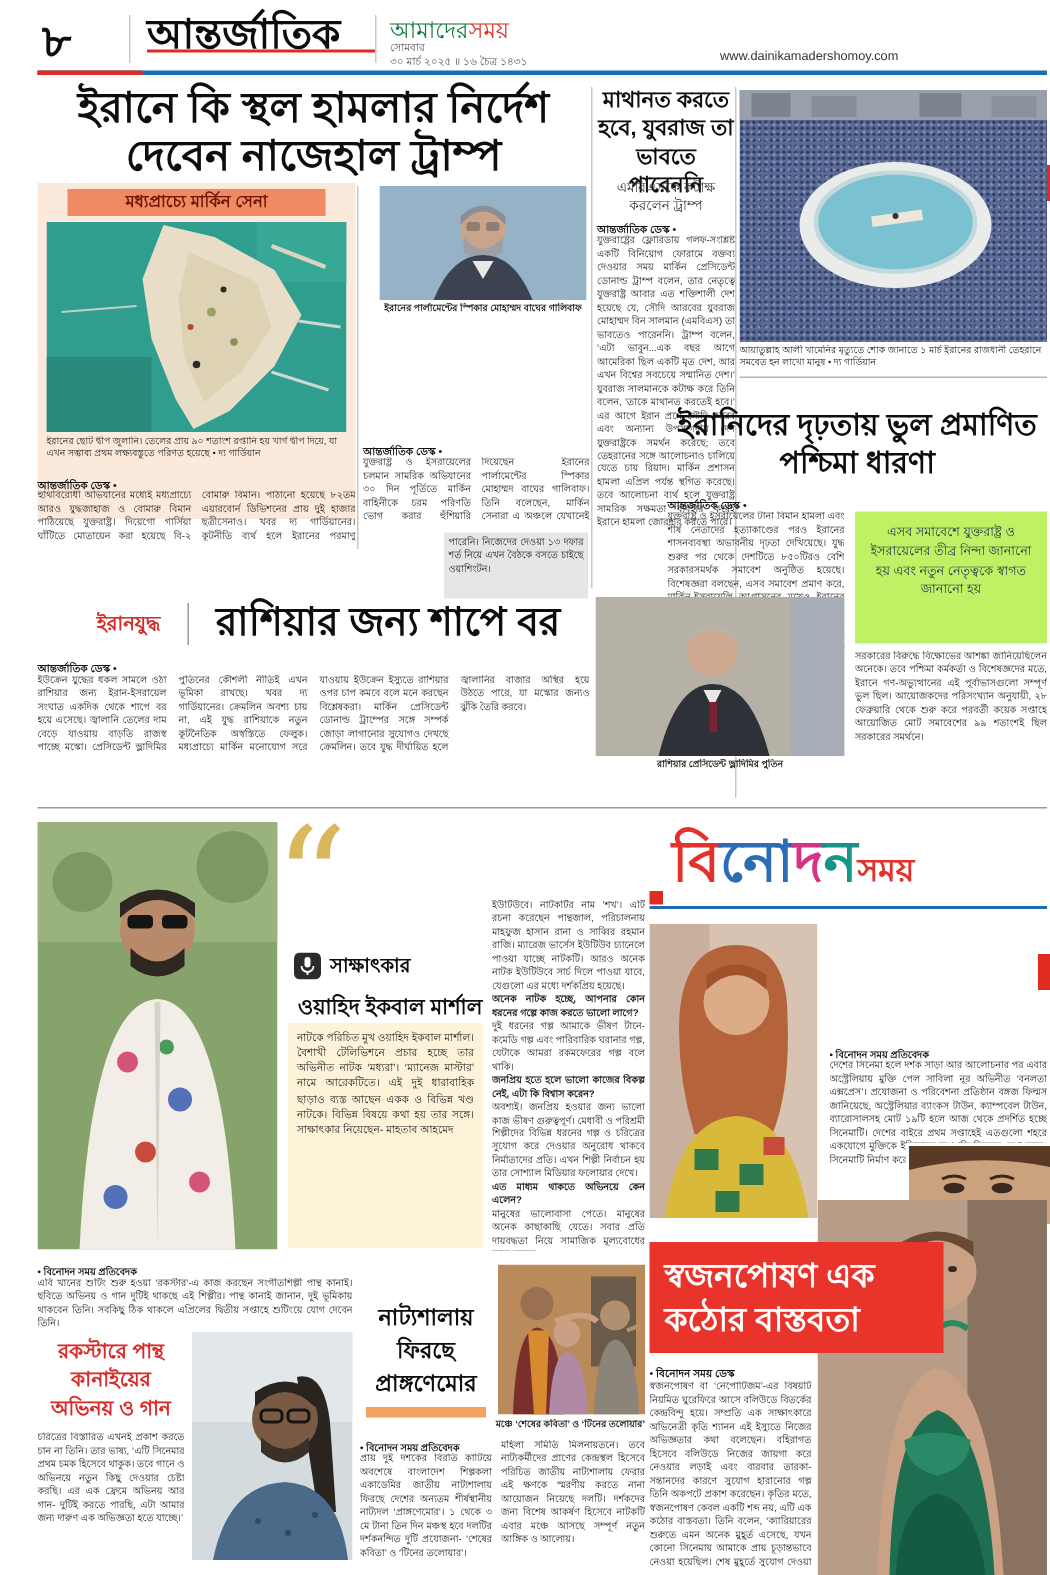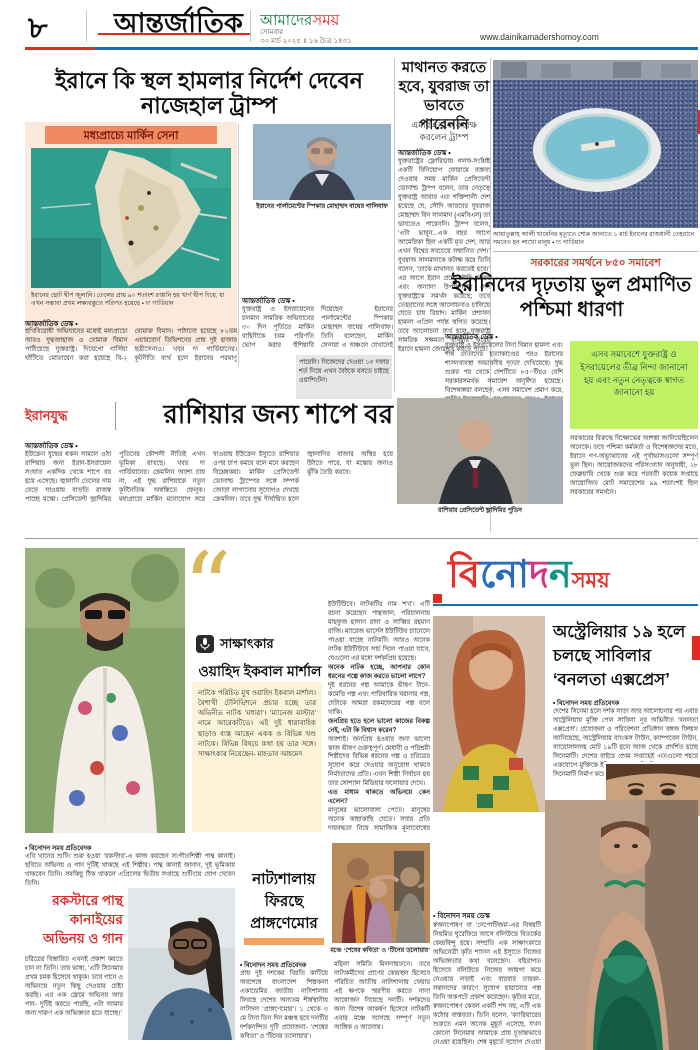--- a/index.html
+++ b/index.html
@@ -16,34 +16,34 @@
   .qa-q{font-weight:bold;}
   .red{color:#d92b27;}
 </style>
 </head>
 <body>
 
 <div id="page">
 
   <div class="abs hl" style="left:28px;top:4px;width:50px;height:40px;font-size:30px;">৮</div>
   <div class="abs vrule" style="left:86px;top:10px;height:32px;"></div>
-  <div class="abs hl" style="left:114px;top:2px;width:150px;height:38px;font-size:27px;">আন্তর্জাতিক</div>
+  <div class="abs hl" style="left:98px;top:2px;width:150px;height:38px;font-size:27px;">আন্তর্জাতিক</div>
   <div class="abs" style="left:98px;top:33px;width:152px;height:2px;background:#e02b20;"></div>
   <div class="abs vrule" style="left:250px;top:10px;height:32px;"></div>
   <div class="abs" style="left:260px;top:8px;width:160px;height:18px;font-size:15px;font-weight:normal;">
     <span style="color:#0a7a3c;">আমাদের</span><span style="color:#e02b20;">সময়</span>
   </div>
   <div class="abs" style="left:260px;top:26px;font-size:7px;color:#555;">সোমবার</div>
   <div class="abs" style="left:260px;top:35px;font-size:7px;color:#555;">৩০ মার্চ ২০২৫ ॥ ১৬ চৈত্র ১৪৩১</div>
   <div class="abs" style="left:480px;top:32px;width:215px;font-size:8.5px;color:#333;text-align:left;">www.dainikamadershomoy.com</div>
   <div class="abs" style="left:25px;top:47px;width:673px;height:3px;background:#1a6db0;"></div>
   <div class="abs" style="left:25px;top:47px;width:70px;height:3px;background:#e02b20;"></div>
   <div class="abs" style="left:692px;top:110px;width:8px;height:24px;background:#e02b20;"></div>
 
-  <div class="abs hl center" style="left:25px;top:68px;width:368px;height:64px;font-size:22px;line-height:1.15;">ইরানে কি স্থল হামলার নির্দেশ দেবেন নাজেহাল ট্রাম্প</div>
+  <div class="abs hl center" style="left:25px;top:56px;width:368px;height:64px;font-size:28px;line-height:1.15;">ইরানে কি স্থল হামলার নির্দেশ দেবেন নাজেহাল ট্রাম্প</div>
 
   <div class="abs" style="left:25px;top:122px;width:212px;height:224px;background:#fbe9dc;"></div>
   <div class="abs center" style="left:45px;top:126px;width:172px;height:18px;background:#ef8a63;color:#6e1606;font-size:11px;font-weight:bold;line-height:18px;">মধ্যপ্রাচ্যে মার্কিন সেনা</div>
   <svg class="abs photo" style="left:31px;top:148px;" width="200" height="140" viewBox="0 0 200 140">
     <rect width="200" height="140" fill="#2f9e8f"></rect>
     <rect x="0" y="90" width="70" height="50" fill="#28897c"></rect>
     <rect x="140" y="0" width="60" height="40" fill="#37a796"></rect>
     <path d="M78,2 L112,10 L152,32 L170,62 L152,96 L122,126 L98,138 L86,118 L70,78 L64,38 Z" fill="#e8dec7"></path>
     <path d="M95,20 L140,40 L150,70 L130,100 L105,120 L92,90 L88,50 Z" fill="#ded2b4"></path>
     <line x1="150" y1="16" x2="186" y2="30" stroke="#d9d3c1" stroke-width="3"></line>
@@ -103,28 +103,27 @@
       <rect x="120" y="2" width="28" height="16" fill="#7d848f"></rect>
       <rect x="168" y="4" width="30" height="14" fill="#8a919c"></rect>
     <ellipse cx="104" cy="90" rx="64" ry="42" fill="#e9eceb"></ellipse>
     <ellipse cx="104" cy="88" rx="53" ry="33" fill="#7ac2d2"></ellipse>
     <ellipse cx="104" cy="88" rx="53" ry="33" fill="none" stroke="#c3d8da" stroke-width="3"></ellipse>
     <rect x="88" y="82" width="34" height="7" fill="#ece7da" transform="rotate(-8 105 85)"></rect>
     <circle cx="104" cy="84" r="2" fill="#333"></circle>
   </svg>
   <div class="abs cap" style="left:493px;top:230px;width:205px;height:19px;">আয়াতুল্লাহ আলী খামেনির মৃত্যুতে শোক জানাতে ১ মার্চ ইরানের রাজধানী তেহরানে সমবেত হন লাখো মানুষ • দ্য গার্ডিয়ান</div>
   <div class="abs hrule" style="left:493px;top:251px;width:205px;"></div>
-  <div class="abs center red" style="left:493px;top:255px;width:205px;font-size:10.5px;font-weight:bold;">সরকারের সমর্থনে ৮৫০ সমাবেশ</div>
   <div class="abs hl center" style="left:445px;top:272px;width:253px;height:54px;font-size:20px;line-height:1.25;">ইরানিদের দৃঢ়তায় ভুল প্রমাণিত পশ্চিমা ধারণা</div>
   <div class="abs byline" style="left:445px;top:331px;width:100px;">আন্তর্জাতিক ডেস্ক •</div>
   <div class="abs center" style="left:570px;top:341px;width:114px;height:74px;background:#bef264;color:#17344d;font-size:8.5px;line-height:1.5;padding:7px;">এসব সমাবেশে যুক্তরাষ্ট্র ও ইসরায়েলের তীব্র নিন্দা জানানো হয় এবং নতুন নেতৃত্বকে স্বাগত জানানো হয়</div>
   <div class="abs t" style="left:445px;top:341px;width:118px;height:190px;">যুক্তরাষ্ট্র ও ইসরায়েলের টানা বিমান হামলা এবং শীর্ষ নেতাদের হত্যাকাণ্ডের পরও ইরানের শাসনব্যবস্থা অভাবনীয় দৃঢ়তা দেখিয়েছে। যুদ্ধ শুরুর পর থেকে দেশটিতে ৮৫০টিরও বেশি সরকারসমর্থক সমাবেশ অনুষ্ঠিত হয়েছে। বিশেষজ্ঞরা বলছেন, এসব সমাবেশ প্রমাণ করে, মার্কিন-ইসরায়েলি আগ্রাসনের মুখেও ইরানের ইসলামি প্রজাতন্ত্রের ভিত্তি এখনো যথেষ্ট মজবুত। খবর দ্য গার্ডিয়ানের। যুদ্ধের শুরুতে আকস্মিক ইসরায়েলি হামলায় ইরানের সর্বোচ্চ নেতা আয়াতুল্লাহ আলী খামেনি ও অনেক শীর্ষ কর্মকর্তা নিহত হন।</div>
   <div class="abs t" style="left:570px;top:434px;width:128px;height:98px;">সরকারের বিরুদ্ধে বিক্ষোভের আশঙ্কা জানিয়েছিলেন অনেকে। তবে পশ্চিমা কর্মকর্তা ও বিশেষজ্ঞদের মতে, ইরানে গণ-অভ্যুত্থানের এই পূর্বাভাসগুলো সম্পূর্ণ ভুল ছিল। আয়োজকদের পরিসংখ্যান অনুযায়ী, ২৮ ফেব্রুয়ারি থেকে শুরু করে পরবর্তী কয়েক সপ্তাহে আয়োজিত মোট সমাবেশের ৯৯ শতাংশই ছিল সরকারের সমর্থনে।</div>
 
-  <div class="abs" style="left:25px;top:396px;width:368px;height:40px;display:flex;align-items:center;justify-content:space-between;gap:8px;">
+  <div class="abs" style="left:35px;top:396px;width:368px;height:40px;display:flex;align-items:center;justify-content:center;gap:18px;">
     <span class="red" style="font-size:13px;font-weight:bold;">ইরানযুদ্ধ</span>
     <span style="width:1px;height:28px;background:#999;"></span>
     <span class="hl" style="font-size:26px;">রাশিয়ার জন্য শাপে বর</span>
   </div>
   <div class="abs byline" style="left:25px;top:440px;width:90px;">আন্তর্জাতিক ডেস্ক •</div>
   <div class="abs t" style="left:25px;top:450px;width:368px;height:82px;column-count:4;column-gap:8px;">ইউক্রেন যুদ্ধের ধকল সামলে ওঠা রাশিয়ার জন্য ইরান-ইসরায়েল সংঘাত একদিক থেকে শাপে বর হয়ে এসেছে। জ্বালানি তেলের দাম বেড়ে যাওয়ায় বাড়তি রাজস্ব পাচ্ছে মস্কো। প্রেসিডেন্ট ভ্লাদিমির পুতিনের কৌশলী নীতিই এখন ভূমিকা রাখছে। খবর দ্য গার্ডিয়ানের। ক্রেমলিন অবশ্য চায় না, এই যুদ্ধ রাশিয়াকে নতুন কূটনৈতিক অস্বস্তিতে ফেলুক। মধ্যপ্রাচ্যে মার্কিন মনোযোগ সরে যাওয়ায় ইউক্রেন ইস্যুতে রাশিয়ার ওপর চাপ কমবে বলে মনে করছেন বিশ্লেষকরা। মার্কিন প্রেসিডেন্ট ডোনাল্ড ট্রাম্পের সঙ্গে সম্পর্ক জোড়া লাগানোর সুযোগও দেখছে ক্রেমলিন। তবে যুদ্ধ দীর্ঘায়িত হলে জ্বালানির বাজার অস্থির হয়ে উঠতে পারে, যা মস্কোর জন্যও ঝুঁকি তৈরি করবে।</div>
   <svg class="abs photo" style="left:397px;top:398px;" width="166" height="106" viewBox="0 0 166 106">
     <rect width="166" height="106" fill="#b5b1a6"></rect>
     <rect x="130" y="0" width="36" height="106" fill="#a8aeb8"></rect>
     <circle cx="78" cy="36" r="17" fill="#cfa98f"></circle>
@@ -192,21 +191,20 @@
     <rect width="40" height="196" fill="#c9b09e"></rect>
     <path d="M20,60 Q24,14 58,14 Q92,14 92,62 Q94,110 82,140 L30,140 Q18,100 20,60 Z" fill="#b5633a"></path>
     <circle cx="58" cy="52" r="22" fill="#dcab88"></circle>
     <path d="M38,44 Q58,24 78,44 L78,34 Q58,20 38,34 Z" fill="#a0522d"></path>
     <path d="M10,196 Q20,130 58,128 Q96,130 106,196 Z" fill="#d8b93a"></path>
     <rect x="30" y="150" width="16" height="14" fill="#2e7a4a"></rect>
       <rect x="60" y="160" width="16" height="14" fill="#2e7a4a"></rect>
       <rect x="44" y="178" width="16" height="14" fill="#2e7a4a"></rect>
       <rect x="76" y="142" width="14" height="12" fill="#c84a3a"></rect>
   </svg>
-  <div class="abs hl" style="left:553px;top:620px;width:145px;height:74px;font-size:16.5px;line-height:1.45;">অস্ট্রেলিয়ার ১৯ হলে চলছে সাবিলার ‘বনলতা এক্সপ্রেস’</div>
   <div class="abs byline" style="left:553px;top:698px;width:145px;font-size:6.5px;">• বিনোদন সময় প্রতিবেদক</div>
   <div class="abs t" style="left:553px;top:707px;width:145px;height:108px;">দেশের সিনেমা হলে দর্শক সাড়া আর আলোচনার পর এবার অস্ট্রেলিয়ায় মুক্তি পেল সাবিলা নূর অভিনীত ‘বনলতা এক্সপ্রেস’। প্রযোজনা ও পরিবেশনা প্রতিষ্ঠান বঙ্গজ ফিল্মস জানিয়েছে, অস্ট্রেলিয়ার ব্যাংকস টাউন, ক্যাম্পবেল টাউন, ব্যারোসালসহ মোট ১৯টি হলে আজ থেকে প্রদর্শিত হচ্ছে সিনেমাটি। দেশের বাইরে প্রথম সপ্তাহেই এতগুলো শহরে একযোগে মুক্তিকে ইতিবাচক অগ্রগতি হিসেবে দেখা হচ্ছে। সিনেমাটি নির্মাণ করেছেন রমিজ রাজু।</div>
   <svg class="abs photo" style="left:604px;top:762px;border:2px solid #fff;" width="94" height="52" viewBox="0 0 94 52">
     <rect width="94" height="52" fill="#caa27e"></rect>
     <path d="M0,0 L94,0 L94,14 Q47,4 0,16 Z" fill="#5a3a26"></path>
     <ellipse cx="30" cy="28" rx="7" ry="3.5" fill="#3a2a1e"></ellipse>
       <ellipse cx="62" cy="28" rx="7" ry="3.5" fill="#3a2a1e"></ellipse>
     <path d="M22,22 Q30,18 38,22" stroke="#3a2a1e" stroke-width="2" fill="none"></path>
       <path d="M54,22 Q62,18 70,22" stroke="#3a2a1e" stroke-width="2" fill="none"></path>
     <path d="M42,40 Q47,44 52,40" stroke="#a06a52" stroke-width="2" fill="none"></path>
@@ -218,26 +216,27 @@
     <circle cx="80" cy="48" r="26" fill="#caa184"></circle>
     <path d="M56,38 Q80,16 104,38 L104,28 Q80,14 56,28 Z" fill="#6a4a34"></path>
     <path d="M40,250 Q44,120 80,112 Q116,120 124,250 Z" fill="#caa184"></path>
     <path d="M48,250 Q50,150 80,140 Q112,150 118,250 Z" fill="#1e6e52"></path>
     <path d="M52,250 Q56,200 80,196 Q106,200 112,250 Z" fill="#155a43"></path>
     <path d="M58,160 Q80,150 102,160 Q102,178 80,184 Q58,178 58,160 Z" fill="#2a8a68"></path>
     <path d="M60,86 Q70,78 80,86 Q90,78 100,86" stroke="#2a8a5e" stroke-width="4" fill="none"></path>
     <ellipse cx="72" cy="46" rx="3" ry="2" fill="#3a2a1e"></ellipse>
       <ellipse cx="90" cy="46" rx="3" ry="2" fill="#3a2a1e"></ellipse>
   </svg>
+  <div class="abs" style="left:433px;top:828px;width:176px;height:56px;background:#e8342b;color:#fff;font-weight:bold;font-size:22px;line-height:1.3;padding:9px 10px;">স্বজনপোষণ এক কঠোর বাস্তবতা</div>
   <div class="abs byline" style="left:433px;top:910px;width:110px;">• বিনোদন সময় ডেস্ক</div>
   <div class="abs t" style="left:433px;top:921px;width:108px;height:124px;">স্বজনপোষণ বা ‘নেপোটিজম’-এর বিষয়টি নিয়মিত ঘুরেফিরে আসে বলিউডে বিতর্কের কেন্দ্রবিন্দু হয়ে। সম্প্রতি এক সাক্ষাৎকারে অভিনেত্রী কৃতি শ্যানন এই ইস্যুতে নিজের অভিজ্ঞতার কথা বলেছেন। বহিরাগত হিসেবে বলিউডে নিজের জায়গা করে নেওয়ার লড়াই এবং বারবার তারকা-সন্তানদের কারণে সুযোগ হারানোর গল্প তিনি অকপটে প্রকাশ করেছেন। কৃতির মতে, স্বজনপোষণ কেবল একটি শব্দ নয়, এটি এক কঠোর বাস্তবতা। তিনি বলেন, ‘ক্যারিয়ারের শুরুতে এমন অনেক মুহূর্ত এসেছে, যখন কোনো সিনেমায় আমাকে প্রায় চূড়ান্তভাবে নেওয়া হয়েছিল। শেষ মুহূর্তে সুযোগ দেওয়া হতো কোনো স্টার কিডকে।’</div>
 
   <div class="abs byline" style="left:25px;top:843px;width:120px;font-size:6.5px;">• বিনোদন সময় প্রতিবেদক</div>
   <div class="abs t" style="left:25px;top:852px;width:210px;height:34px;">এবি খানের শুটিং শুরু হওয়া ‘রকস্টার’-এ কাজ করছেন সংগীতশিল্পী পান্থ কানাই। ছবিতে অভিনয় ও গান দুটিই থাকছে এই শিল্পীর। পান্থ কানাই জানান, দুই ভূমিকায় থাকবেন তিনি। সবকিছু ঠিক থাকলে এপ্রিলের দ্বিতীয় সপ্তাহে শুটিংয়ে যোগ দেবেন তিনি।</div>
-  <div class="abs hl red" style="left:25px;top:892px;width:98px;height:58px;font-size:13.5px;line-height:1.4;text-align:right;">রকস্টারে পান্থ কানাইয়ের অভিনয় ও গান</div>
+  <div class="abs hl red" style="left:25px;top:892px;width:98px;height:58px;font-size:13.5px;line-height:1.4;text-align:center;">রকস্টারে পান্থ কানাইয়ের অভিনয় ও গান</div>
   <svg class="abs photo" style="left:128px;top:888px;" width="107" height="152" viewBox="0 0 107 152">
     <rect width="107" height="152" fill="#d4dbdf"></rect>
     <rect width="107" height="60" fill="#e2e7ea"></rect>
     <path d="M70,30 Q88,26 92,60 L96,120 L84,120 Z" fill="#2a2420"></path>
     <circle cx="62" cy="58" r="22" fill="#7a5a44"></circle>
     <path d="M42,50 Q62,30 82,50 L82,40 Q62,26 42,40 Z" fill="#2a2420"></path>
     <path d="M46,70 Q62,86 78,70 L78,80 Q62,94 46,80 Z" fill="#3a3028"></path>
     <rect x="46" y="52" width="14" height="8" rx="3" fill="none" stroke="#141414" stroke-width="2"></rect>
       <rect x="64" y="52" width="14" height="8" rx="3" fill="none" stroke="#141414" stroke-width="2"></rect>
     <path d="M14,152 Q24,102 62,100 Q98,102 104,152 Z" fill="#4a6a8a"></path>

